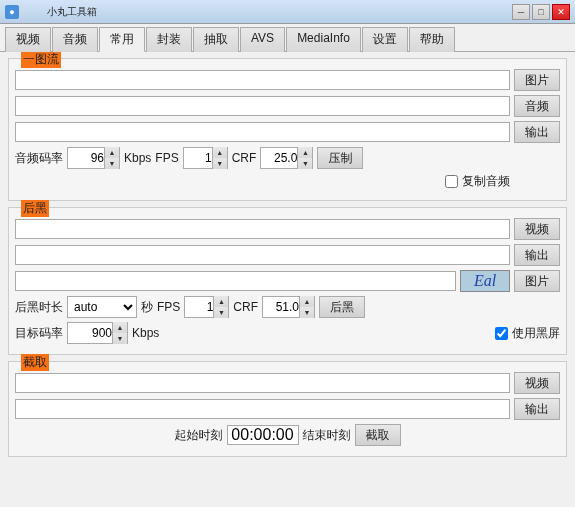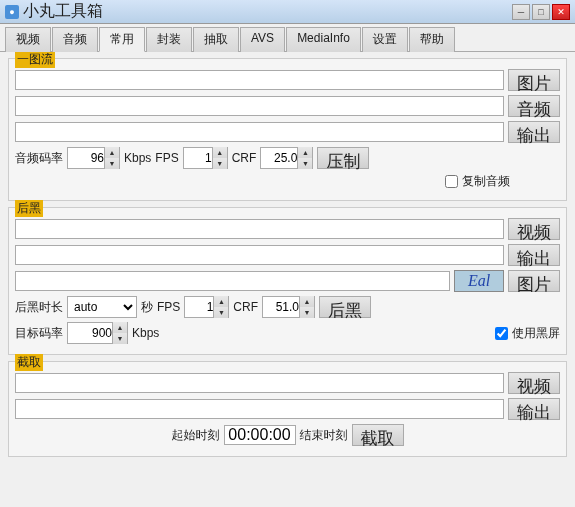--- a/index.html
+++ b/index.html
@@ -30,22 +30,23 @@
       height: 14px;
       background: #4a90d9;
       border-radius: 2px;
       display: flex;
       align-items: center;
       justify-content: center;
       font-size: 9px;
       color: white;
     }
     .title-text {
-      font-size: 16px;
-      color: #222;
+      font-size: 10px;
+      color: #222;
+      margin-left: 24px;
     }
     .title-buttons {
       display: flex;
       gap: 2px;
     }
     .title-btn {
       width: 18px;
       height: 16px;
       border: 1px solid #999;
       background: linear-gradient(to bottom, #e8e8e8, #d0d0d0);
@@ -104,21 +105,21 @@
       padding: 0 2px;
       outline: none;
     }
     .input-wide { flex: 1; }
 
     .btn {
       border: 1px solid #aaa;
       background: linear-gradient(to bottom, #e8e8e8, #d0d0d0);
       padding: 2px 8px;
       cursor: pointer;
-      font-size: 17px;
+      font-size: 12px;
       color: #222;
       white-space: nowrap;
       min-width: 46px;
       text-align: center;
       height: 22px;
     }
 
     .label {
       white-space: nowrap;
       color: #222;
@@ -179,22 +180,22 @@
     .section-group {
       border: 1px solid #ccc;
       padding: 4px 6px 6px 6px;
       margin-bottom: 6px;
       background: #f5f5f5;
       position: relative;
     }
     .section-group-title {
       position: absolute;
       top: -8px;
-      left: 6px;
-      background: #eab308;
+      left: 12px;
+      background: #f97316;
       padding: 0 2px;
       font-size: 12px;
       color: #222;
     }
     .section-group-inner {
       margin-top: 6px;
     }
 
     
     .eal-display {

